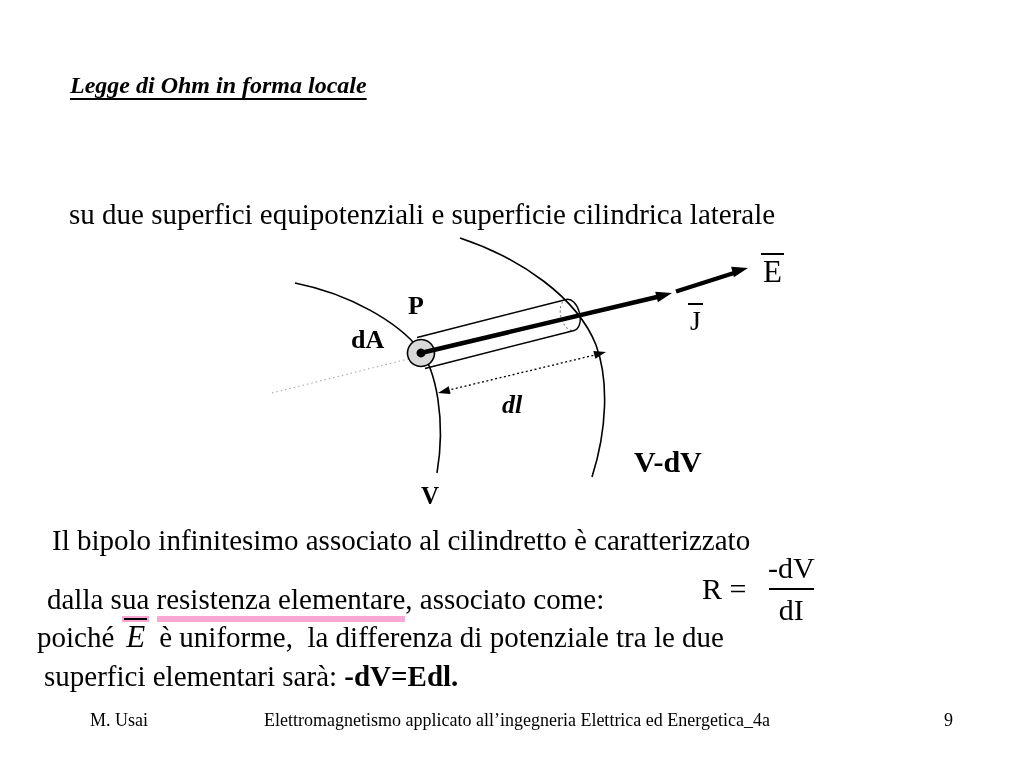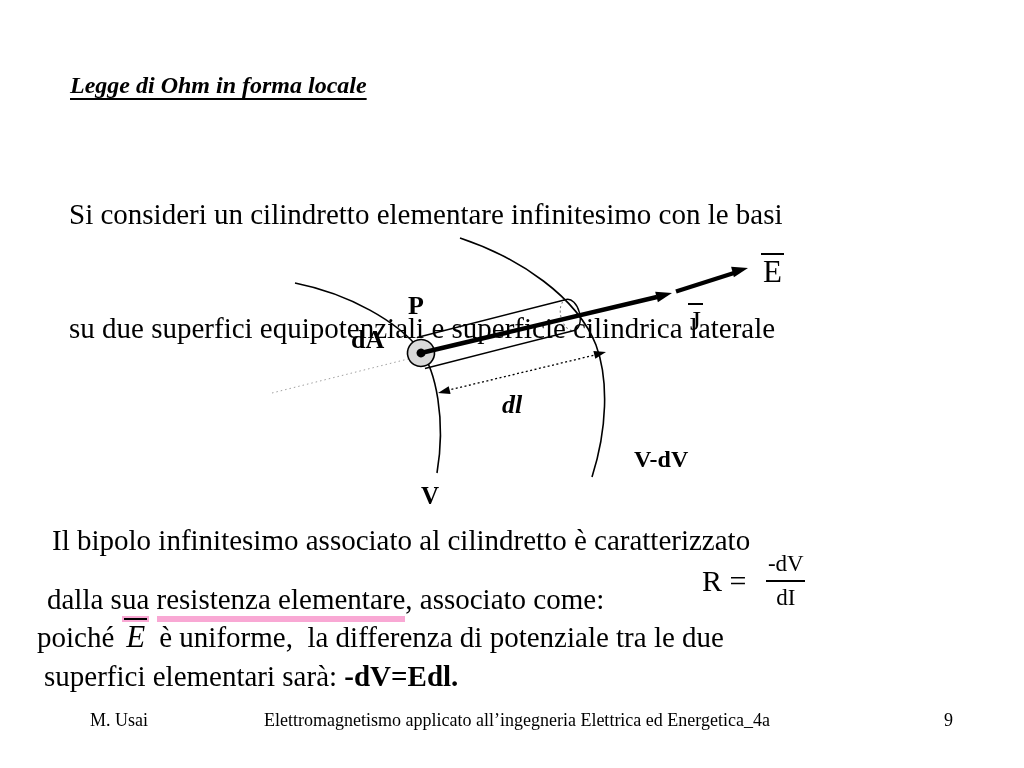--- a/index.html
+++ b/index.html
@@ -16,34 +16,33 @@
   }
   .intro{left:69px;top:119px;font-size:29px;line-height:38px;}
   .diagram-svg{position:absolute;left:250px;top:225px;width:560px;height:290px;}
   .lbl{position:absolute;font-weight:bold;font-size:26px;line-height:1;}
   .lbl-dl{font-style:italic;}
   .lbl-light{font-weight:normal;}
   .overbar{display:inline-block;border-top:2px solid #000;padding:1px 2px 0 2px;line-height:1.05;}
   .bodyline{font-size:29px;line-height:1.2;}
   .uline{border-bottom:6px solid #f9a8d4;padding-bottom:1px;}
   .formula{display:flex;align-items:center;font-size:30px;}
-  .frac{display:inline-flex;flex-direction:column;align-items:center;margin-left:10px;font-size:23px;}
+  .frac{display:inline-flex;flex-direction:column;align-items:center;margin-left:10px;font-size:30px;}
   .frac .num{padding:0 4px 3px 4px;}
   .frac .den{border-top:2px solid #000;padding:3px 10px 0 10px;}
   .efield-inline{font-style:italic;font-size:31px;margin:0 12px 0 10px;}
   .bold{font-weight:bold;}
   .footer-item{font-size:18px;text-align:right;}
 </style>
 </head>
 <body>
 
 <div class="abs slide-title">Legge di Ohm in forma locale</div>
 
 <div class="abs intro">
-  <div>Si consideri un cilindretto elementare infinitesimo con le basi</div>
   <div>su due superfici equipotenziali e superficie cilindrica laterale</div>
 </div>
 
 <svg class="diagram-svg" viewBox="250 225 560 290">
 
   <path d="M 295,283 C 350,294 398,322 420,350 C 436,370 446,420 437,473" fill="none" stroke="#000" stroke-width="1.6"></path>
 
   <path d="M 460,238 C 520,258 577,297 596,345 C 609,380 607,430 592,477" fill="none" stroke="#000" stroke-width="1.6"></path>
 
   <line x1="272" y1="393" x2="420" y2="356" stroke="#a0a0a0" stroke-width="1" stroke-dasharray="1.5,3"></line>
@@ -63,21 +62,21 @@
 
   <line x1="447" y1="390.5" x2="597" y2="354.5" stroke="#000" stroke-width="1.3" stroke-dasharray="2,2.5"></line>
   <polygon points="438,393 450.6,394.1 448.7,386.3" fill="#000"></polygon>
   <polygon points="606,352 595.3,358.7 593.4,350.9" fill="#000"></polygon>
 </svg>
 
 <div class="lbl" style="left:408px;top:293px;">P</div>
 <div class="lbl" style="left:351px;top:327px;">dA</div>
 <div class="lbl lbl-dl" style="left:502px;top:392px;">dl</div>
 <div class="lbl" style="left:421px;top:483px;font-size:25px;">V</div>
-<div class="lbl" style="left:634px;top:447px;font-size:24px;">V-dV</div>
+<div class="lbl" style="left:634px;top:447px;font-size:30px;">V-dV</div>
 <div class="lbl lbl-light" style="left:761px;top:253px;font-size:31px;"><span class="overbar">E</span></div>
 <div class="lbl lbl-light" style="left:688px;top:303px;font-size:28px;"><span class="overbar">J</span></div>
 
 <div class="abs bodyline" style="left:52px;top:523px;">Il bipolo infinitesimo associato al cilindretto è caratterizzato</div>
 
 <div class="abs bodyline" style="left:47px;top:582px;"><span>dalla s</span><span class="uline">ua</span><span> </span><span class="uline">resistenza elementare</span><span>, associato come:</span></div>
 
 <div class="abs formula" style="left:702px;top:551px;">
   <span>R</span><span> = </span><span class="frac"><span class="num">-dV</span><span class="den">dI</span></span>
 </div>

